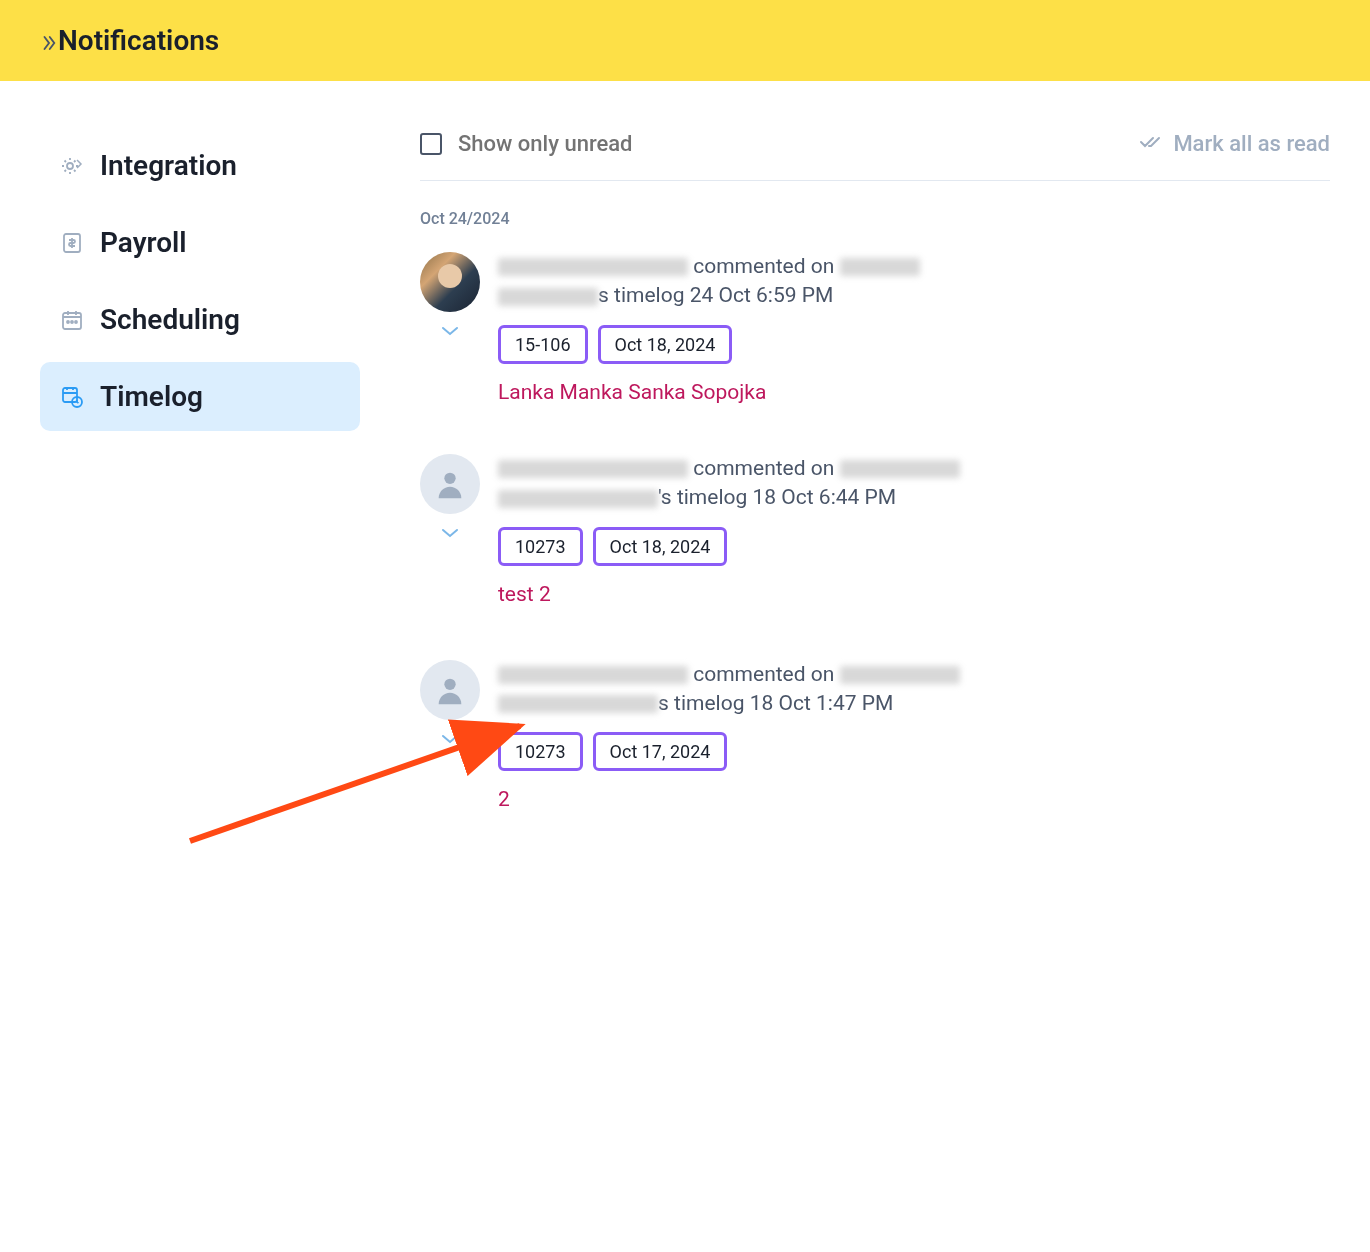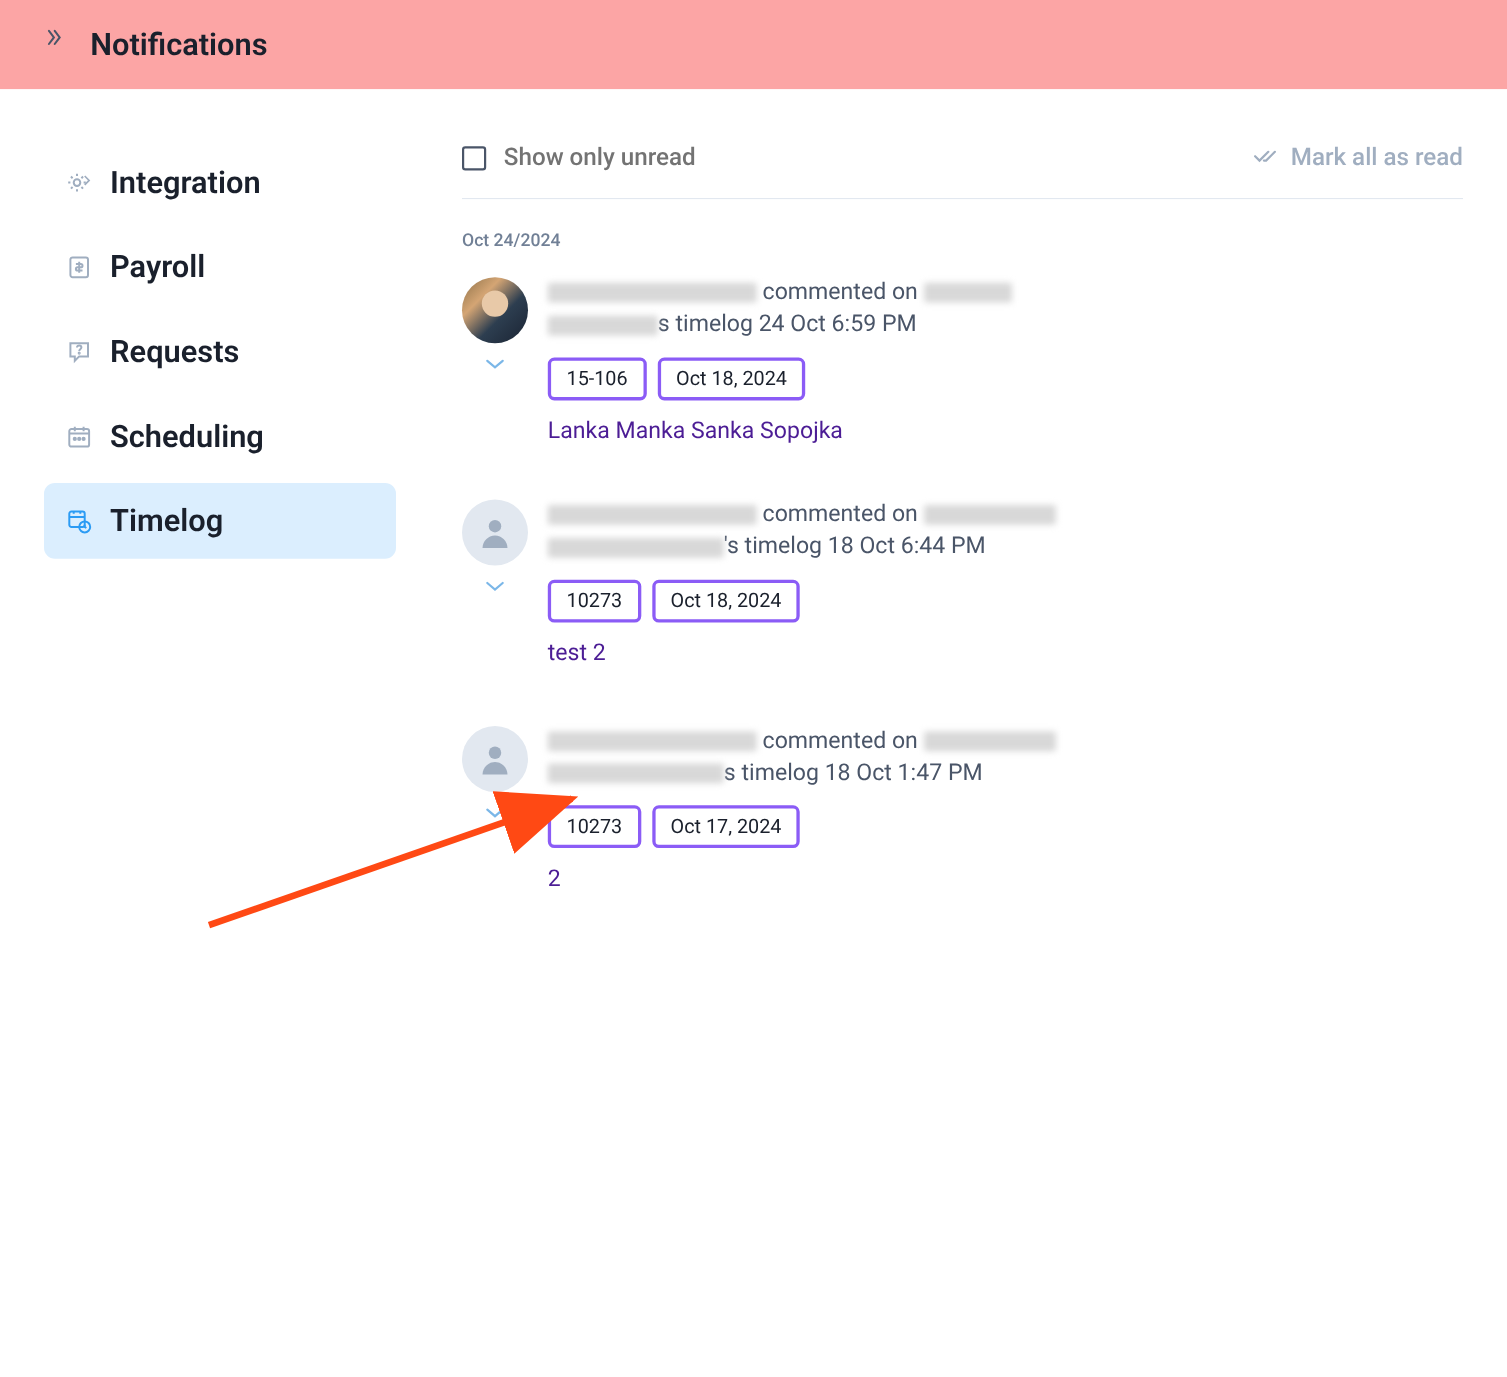--- a/index.html
+++ b/index.html
@@ -1,23 +1,22 @@
 <!DOCTYPE html>
 <html><head>
   <meta charset="utf-8">
   <style>
     * { margin: 0; padding: 0; box-sizing: border-box; }
     body { font-family: -apple-system, BlinkMacSystemFont, "Segoe UI", Roboto, sans-serif; background: #fff; color: #1a1a1a; width: 1370px; }
     
     .header {
-      background: #fca5a5;
+      background: #fde047;
       padding: 24px 40px;
       display: flex;
-      align-items: flex-start;
-      gap: 24px;
+      align-items: flex-end;
     }
     .header-expand-icon {
       color: #4a5568;
       font-size: 20px;
     }
     .header-title {
       font-size: 28px;
       font-weight: 600;
       color: #1a202c;
     }
@@ -178,21 +177,21 @@
     .tag {
       border: 3px solid #8b5cf6;
       border-radius: 6px;
       padding: 6px 14px;
       font-size: 18px;
       color: #1a202c;
       background: #fff;
     }
     .comment-text {
       font-size: 21px;
-      color: #4c1d95;
+      color: #be185d;
       margin-bottom: 14px;
     }
     .updates-link {
       color: #2b6cb0;
       font-size: 21px;
       text-decoration: underline;
       font-weight: 500;
       cursor: pointer;
     }
     
@@ -230,30 +229,20 @@
         <svg width="24" height="24" viewBox="0 0 24 24" fill="none" stroke="currentColor" stroke-width="1.8">
             <rect x="4" y="3" width="16" height="18" rx="2"></rect>
             <path d="M12 7v10M9 9h4.5a1.5 1.5 0 010 3h-3a1.5 1.5 0 000 3H15"></path>
           </svg>
       </span>
       <span class="sidebar-label">Payroll</span>
     </div>
     <div class="sidebar-item">
       <span class="sidebar-icon">
         <svg width="24" height="24" viewBox="0 0 24 24" fill="none" stroke="currentColor" stroke-width="1.8">
-            <path d="M4 4h16v12H12l-4 4v-4H4z"></path>
-            <path d="M10 8a2 2 0 114 0c0 1-2 1.5-2 3"></path>
-            <circle cx="12" cy="13" r="0.5" fill="currentColor"></circle>
-          </svg>
-      </span>
-      <span class="sidebar-label">Requests</span>
-    </div>
-    <div class="sidebar-item">
-      <span class="sidebar-icon">
-        <svg width="24" height="24" viewBox="0 0 24 24" fill="none" stroke="currentColor" stroke-width="1.8">
             <rect x="3" y="5" width="18" height="16" rx="2"></rect>
             <path d="M3 9h18M8 3v4M16 3v4"></path>
             <circle cx="8" cy="14" r="1" fill="currentColor"></circle>
             <circle cx="12" cy="14" r="1" fill="currentColor"></circle>
             <circle cx="16" cy="14" r="1" fill="currentColor"></circle>
           </svg>
       </span>
       <span class="sidebar-label">Scheduling</span>
     </div>
     <div class="sidebar-item active">

